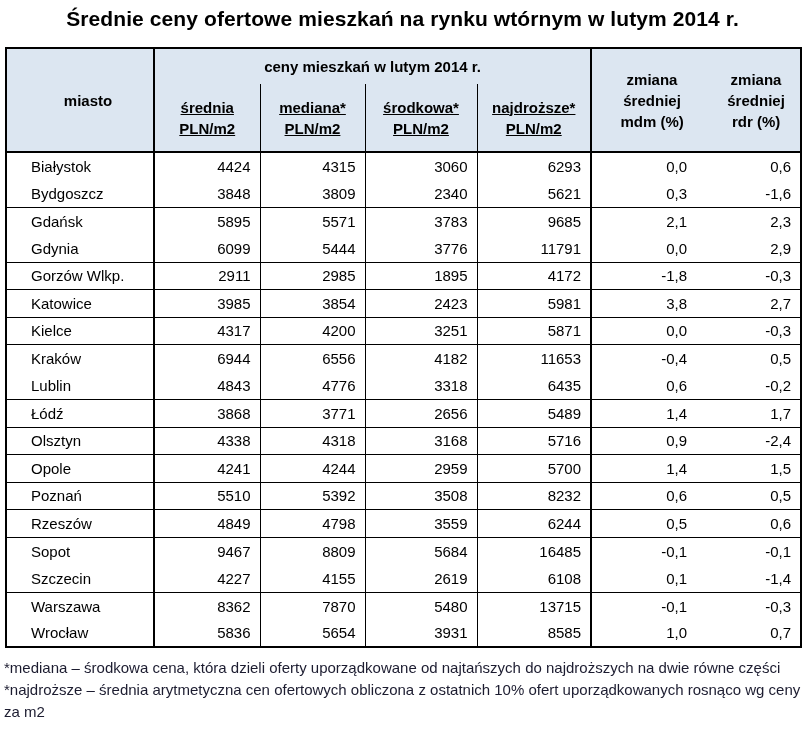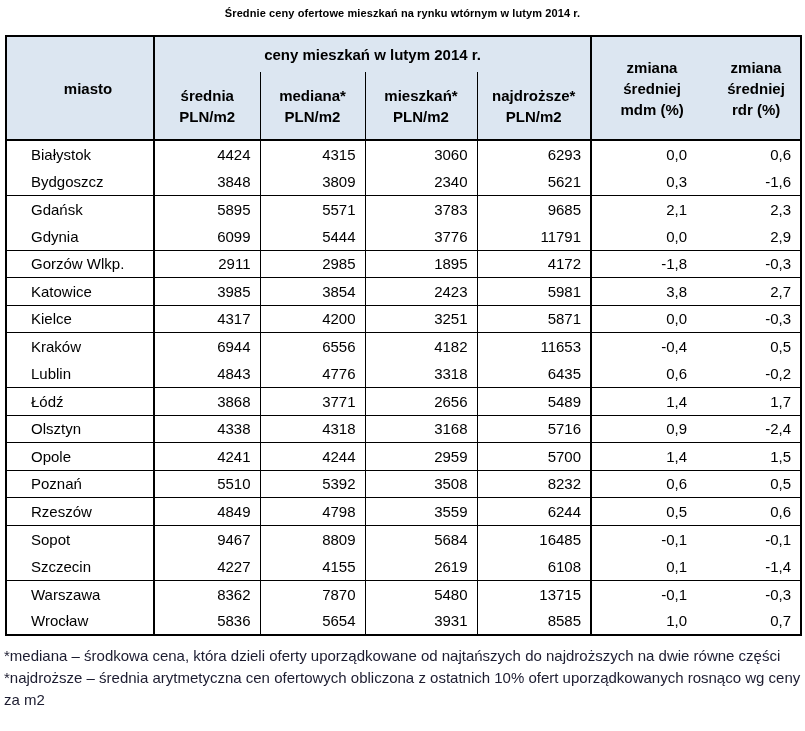--- a/index.html
+++ b/index.html
@@ -12,21 +12,21 @@
   html, body {
     width: 805px;
     background: #ffffff;
     font-family: "Liberation Sans", sans-serif;
     color: var(--text-col);
   }
   .page { width: 805px; height: 731px; overflow: hidden; }
   .title {
     text-align: center;
     font-weight: bold;
-    font-size: 11px;
+    font-size: 21px;
     padding-top: 7px;
     letter-spacing: 0.1px;
   }
   table.price-table {
     border-collapse: collapse;
     table-layout: fixed;
     width: 795px;
     margin: 16px 0 0 5px;
     border: 2px solid var(--border-col);
     font-size: 15px;
@@ -37,21 +37,21 @@
     vertical-align: middle;
     white-space: pre-line;
   }
   thead th {
     background: var(--header-bg);
     font-weight: bold;
     text-align: center;
     line-height: 21px;
   }
   .h-row1 th { height: 36px; vertical-align: middle; }
-  .h-row2 th { height: 68px; vertical-align: middle; }
+  .h-row2 th { height: 68px; vertical-align: middle; text-decoration: underline; }
   th.rowspan-cell { height: auto; padding-left: 16px; }
   .sec  { border-left: 2px solid var(--border-col); }
   .thin { border-left: 1px solid var(--border-col); }
   tbody td { height: 27.5px; }
   td.c-city { text-align: left; padding-left: 24px; }
   td.c-num  { text-align: right; padding-right: 9px; }
   tbody tr.new-group td { border-top: 1.5px solid var(--border-col); }
   .footnotes {
     margin: 9px 0 0 4px;
     font-size: 15px;
@@ -85,21 +85,21 @@
 mdm (%)</th>
         <th rowspan="2" class="rowspan-cell">zmiana
 średniej
 rdr (%)</th>
       </tr>
       <tr class="h-row2">
         <th class="sec">średnia
 PLN/m2</th>
         <th class="thin">mediana*
 PLN/m2</th>
-        <th class="thin">mieszkań*
+        <th class="thin">środkowa*
 PLN/m2</th>
         <th class="thin">najdroższe*
 PLN/m2</th>
       </tr>
     </thead>
     <tbody>
         <tr>
       <td class="c-city">Białystok</td>
       <td class="c-num sec">4424</td>
       <td class="c-num thin">4315</td>

